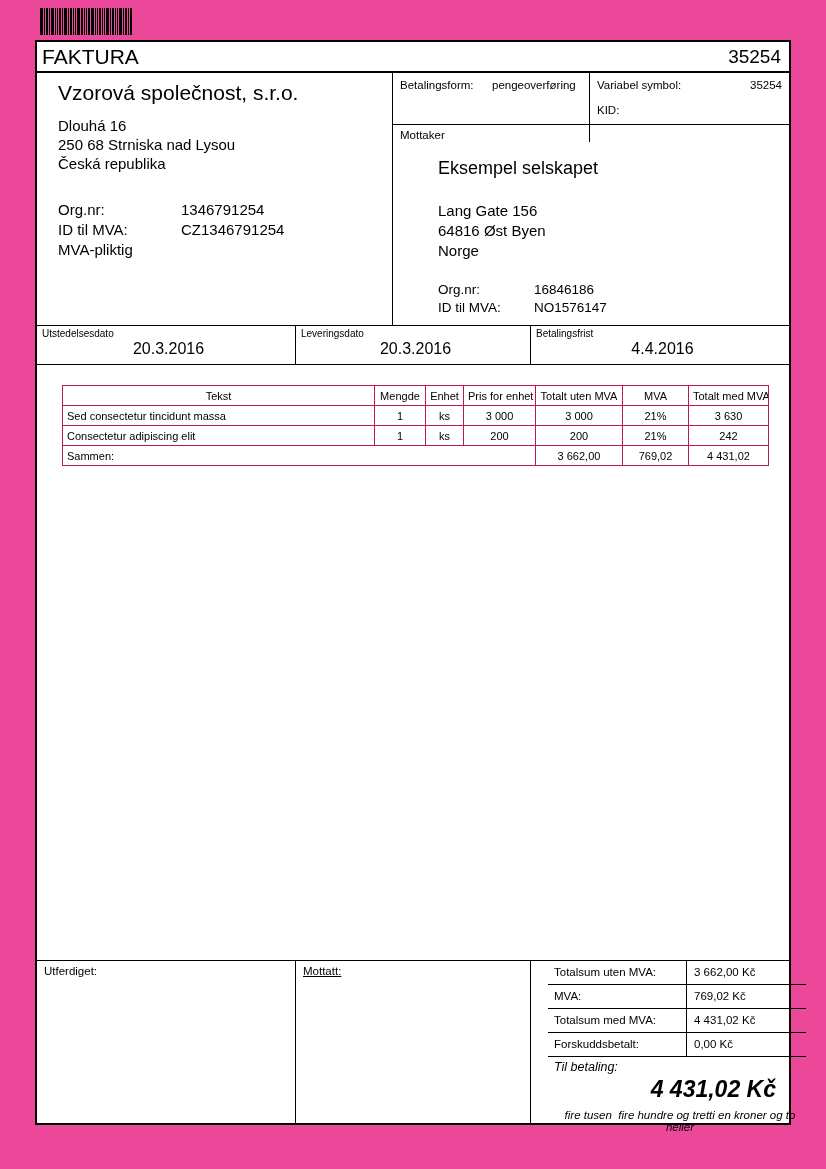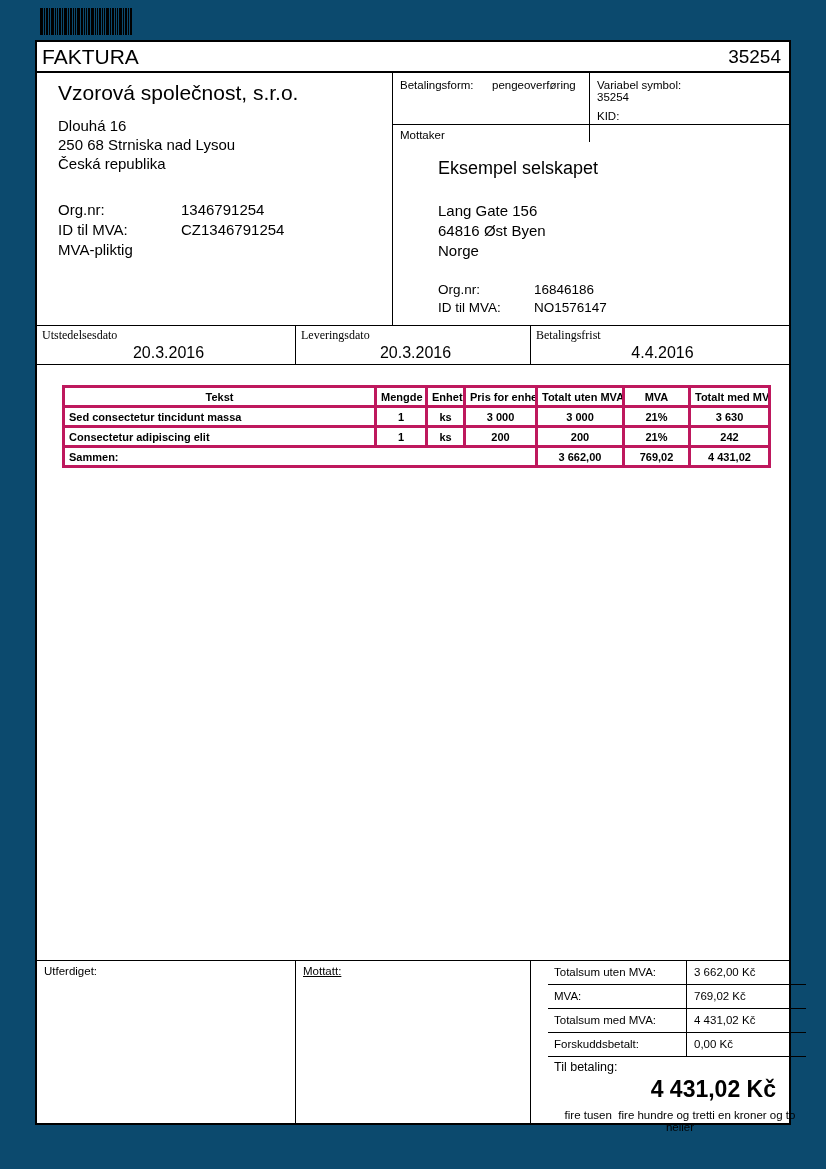--- a/index.html
+++ b/index.html
@@ -2,21 +2,21 @@
 <html><head>
 <meta charset="utf-8">
 <style>
   * { margin:0; padding:0; box-sizing:border-box; }
   html,body { background:#ffffff; }
   body {
     width:826px; height:1169px; position:relative;
     font-family:"Liberation Sans", sans-serif; color:#000;
     -webkit-font-smoothing:antialiased;
   }
-  .page { position:absolute; inset:0; background:#0c4a6e; }
+  .page { position:absolute; inset:0; background:#ec4899; }
 
   .barcode { position:absolute; left:40px; top:8px; }
 
   .frame {
     position:absolute; left:35px; top:40px; width:756px; height:1085px;
     border:2px solid #000; background:#fff;
   }
 
   
   .hdr-row {
@@ -43,63 +43,63 @@
 
   .right-col { position:absolute; left:356px; top:0; width:396px; height:252px; }
   .payment-row { position:absolute; left:0; top:0; width:396px; height:52px; border-bottom:1px solid #000; }
   .pay-cell {
     position:absolute; left:0; top:0; width:197px; height:69px;
     border-right:1px solid #000; padding:6px 4px 0 7px;
     font-size:11.5px; display:flex;
   }
   .pay-cell .lbl { width:92px; flex:none; }
   .vs-cell { position:absolute; left:197px; top:0; width:199px; height:52px; padding:6px 7px 0 7px; font-size:11.5px; }
-  .vs-line { display:flex; justify-content:space-between; margin-bottom:7px;flex-direction:column; }
+  .vs-line { display:flex; justify-content:space-between; margin-bottom:13px; }
 
   .mottaker { position:absolute; left:0; top:52px; width:396px; height:200px; padding:4px 0 0 7px; }
   .sec-lbl { font-size:11.5px; }
   .rec-content { padding-left:38px; }
   .rec-name { font-size:18px; margin-top:17px; }
   .rec-addr { font-size:15px; line-height:20px; margin-top:22px; }
   .rec-org  { margin-top:20px; font-size:13.5px; line-height:18px; }
   .rec-org .k { width:96px; }
 
   
   .dates-row { position:absolute; left:0; top:283px; width:752px; height:40px;
     border-top:1px solid #000; border-bottom:1px solid #000; }
   .date-cell { position:absolute; top:0; height:38px; padding:2px 0 0 5px; }
-  .date-cell .dlbl { font-size:12px; display:block;font-family:Liberation Serif, serif; }
+  .date-cell .dlbl { font-size:10px; display:block; }
   .date-cell .dval { display:block; text-align:center; font-size:16px; margin-top:1px; }
   .dc1 { left:0;     width:259px; border-right:1px solid #000; }
   .dc2 { left:259px; width:235px; border-right:1px solid #000; }
   .dc3 { left:494px; width:258px; }
 
   
   table.items {
     position:absolute; left:25px; top:343px; width:706px;
     border-collapse:collapse; table-layout:fixed; font-size:11px;
   }
   table.items th, table.items td {
-    border:3px solid #be185d; height:20px; padding:0 4px;
-    text-align:center; font-weight:bold; overflow:hidden; white-space:nowrap;
+    border:1px solid #be185d; height:20px; padding:0 4px;
+    text-align:center; font-weight:normal; overflow:hidden; white-space:nowrap;
   }
   table.items td.txt { text-align:left; }
   table.items td.sum-lbl { text-align:left; }
 
   
   .bottom { position:absolute; left:0; top:918px; width:752px; height:163px; border-top:1px solid #000; }
   .b-cell { position:absolute; top:0; height:163px; padding:4px 0 0 7px; font-size:11.5px; }
   .bc-utf { left:0;     width:259px; border-right:1px solid #000; }
   .bc-mot { left:259px; width:235px; border-right:1px solid #000;text-decoration:underline; }
   .totals { position:absolute; left:511px; top:0; width:258px; height:163px; }
   .tot-row { position:absolute; left:0; width:258px; height:24px; border-bottom:1px solid #000; font-size:11.5px; }
   .tot-row .tl { position:absolute; left:0; top:0; width:139px; height:23px; border-right:1px solid #000; padding:5px 0 0 6px; }
   .tot-row .tv { position:absolute; left:139px; top:0; width:119px; height:23px; padding:5px 0 0 7px; }
   .tr0{top:0} .tr1{top:24px} .tr2{top:48px} .tr3{top:72px}
-  .til { position:absolute; left:0; top:96px; width:258px; height:67px; padding:3px 0 0 6px; }
+  .til { position:absolute; left:0; top:96px; width:258px; height:67px; padding:3px 0 0 6px;font-style:italic; }
   .til-lbl { font-size:12.5px; }
   .til-amount { font-size:23px; font-weight:bold; text-align:right; padding-right:30px; margin-top:2px; }
   .til-words { font-size:11.5px; text-align:center; margin-top:6px; white-space:pre-wrap; }
 </style>
 </head>
 <body>
 
 <div class="page">
 
   <svg class="barcode" width="92" height="27" viewBox="0 0 92 27">

